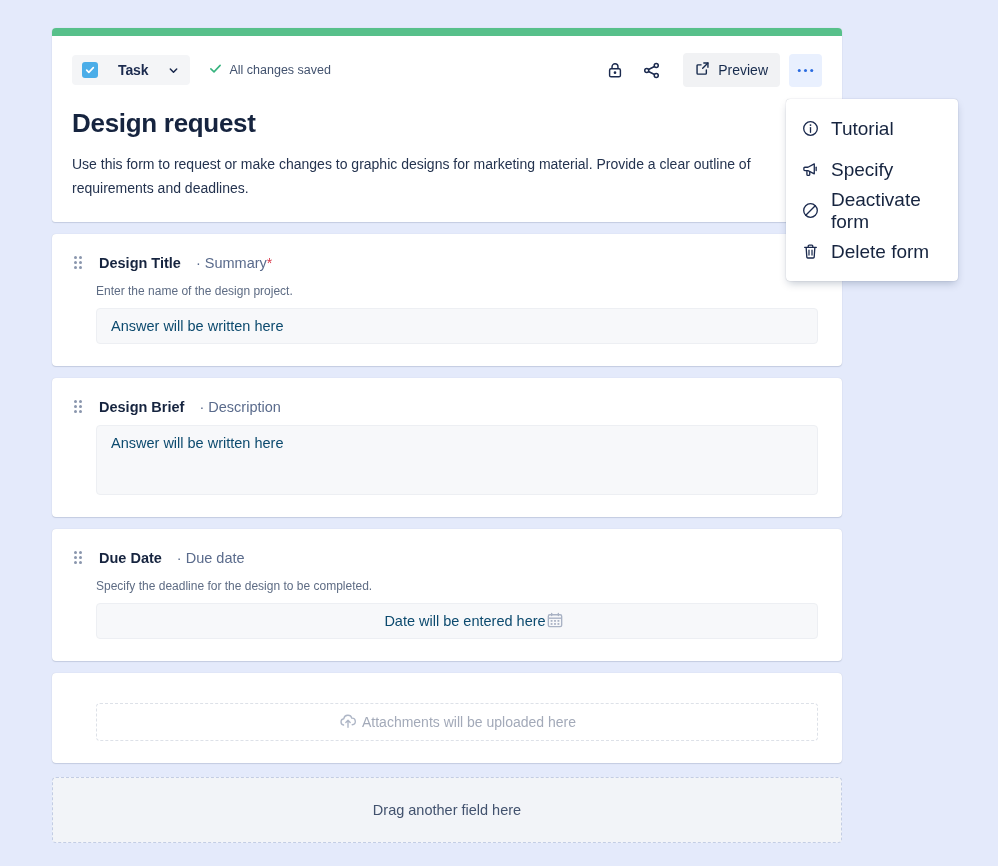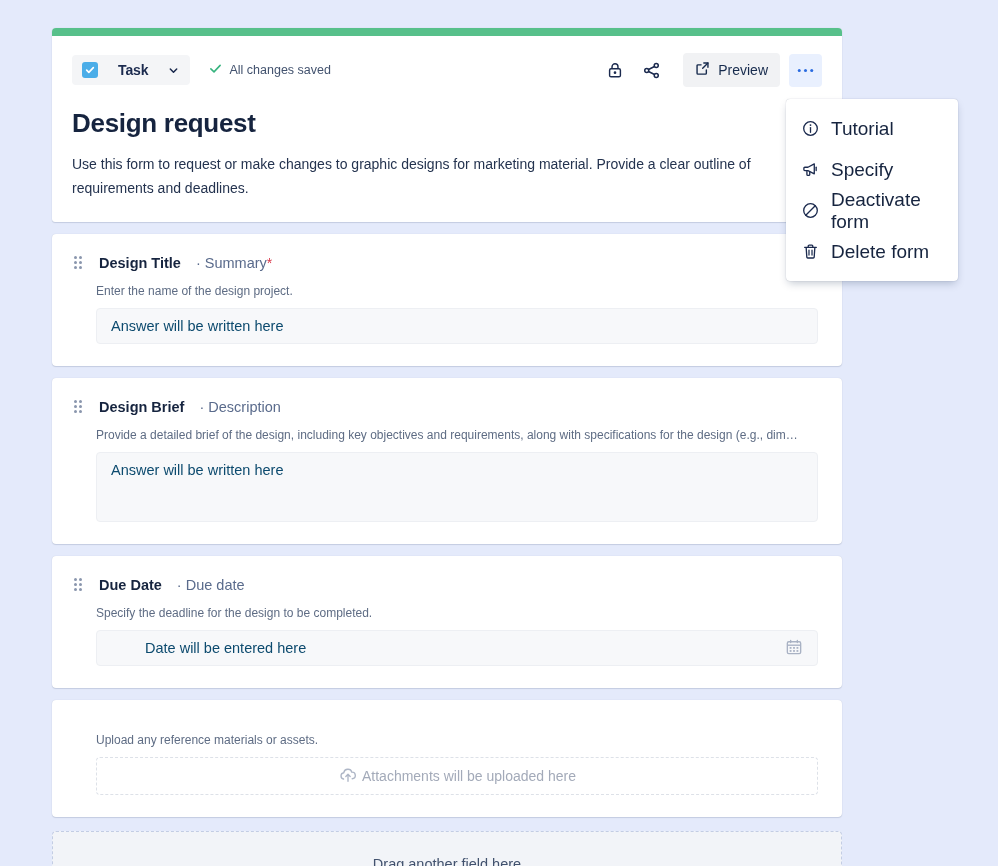--- a/index.html
+++ b/index.html
@@ -195,21 +195,21 @@
     border-radius: 4px;
     height: 36px;
     display: flex;
     align-items: center;
     padding: 0 14px;
     font-size: 14.5px;
     color: #0c4a6e;
     cursor: text;
   }
   .answer-box.tall { height: 70px; align-items: flex-start; padding-top: 9px; }
-  .answer-box.with-icon { justify-content: space-between; padding-left: 48px; }
+  .answer-box.with-icon { justify-content: center; padding-left: 48px; }
 
   .dropzone {
     margin-left: 24px;
     margin-top: 10px;
     border: 1px dashed #DDE1E8;
     border-radius: 4px;
     height: 38px;
     display: flex;
     align-items: center;
     justify-content: center;
@@ -367,21 +367,20 @@
           <i></i>
           <i></i>
           <i></i>
         </span>
       <span class="field-title">Design Brief</span>
       <span class="field-type">
         <span>·</span>
         <span>Description</span>
       </span>
     </div>
-    <div class="field-help">Provide a detailed brief of the design, including key objectives and requirements, along with specifications for the design (e.g., dim…</div>
     <div class="answer-box tall">Answer will be written here</div>
   </div>
 
   <div class="field-card">
     <div class="field-head">
       <span class="drag-handle">
           <i></i>
           <i></i>
           <i></i>
           <i></i>
@@ -407,21 +406,20 @@
           <rect x="12.8" y="10" width="2" height="2" fill="#A9B2C4"></rect>
           <rect x="5.2" y="13.4" width="2" height="2" fill="#A9B2C4"></rect>
           <rect x="9" y="13.4" width="2" height="2" fill="#A9B2C4"></rect>
           <rect x="12.8" y="13.4" width="2" height="2" fill="#A9B2C4"></rect>
         </svg>
       </span>
     </div>
   </div>
 
   <div class="field-card">
-    <div class="field-help">Upload any reference materials or assets.</div>
     <div class="dropzone">
       <span>
         <svg width="20" height="20" viewBox="0 0 22 22">
           <path d="M6.1 15.4 A3.5 3.5 0 0 1 6.4 8.5 A4.6 4.6 0 0 1 15.3 7.9 A3.6 3.6 0 0 1 15.6 15.1" fill="none" stroke="#AEB6C6" stroke-width="1.5" stroke-linecap="round"></path>
           <path d="M11 18 V10.4 M8.6 12.6 L11 10.2 L13.4 12.6" fill="none" stroke="#AEB6C6" stroke-width="1.5" stroke-linecap="round" stroke-linejoin="round"></path>
         </svg>
       </span>
       <span>Attachments will be uploaded here</span>
     </div>
   </div>

